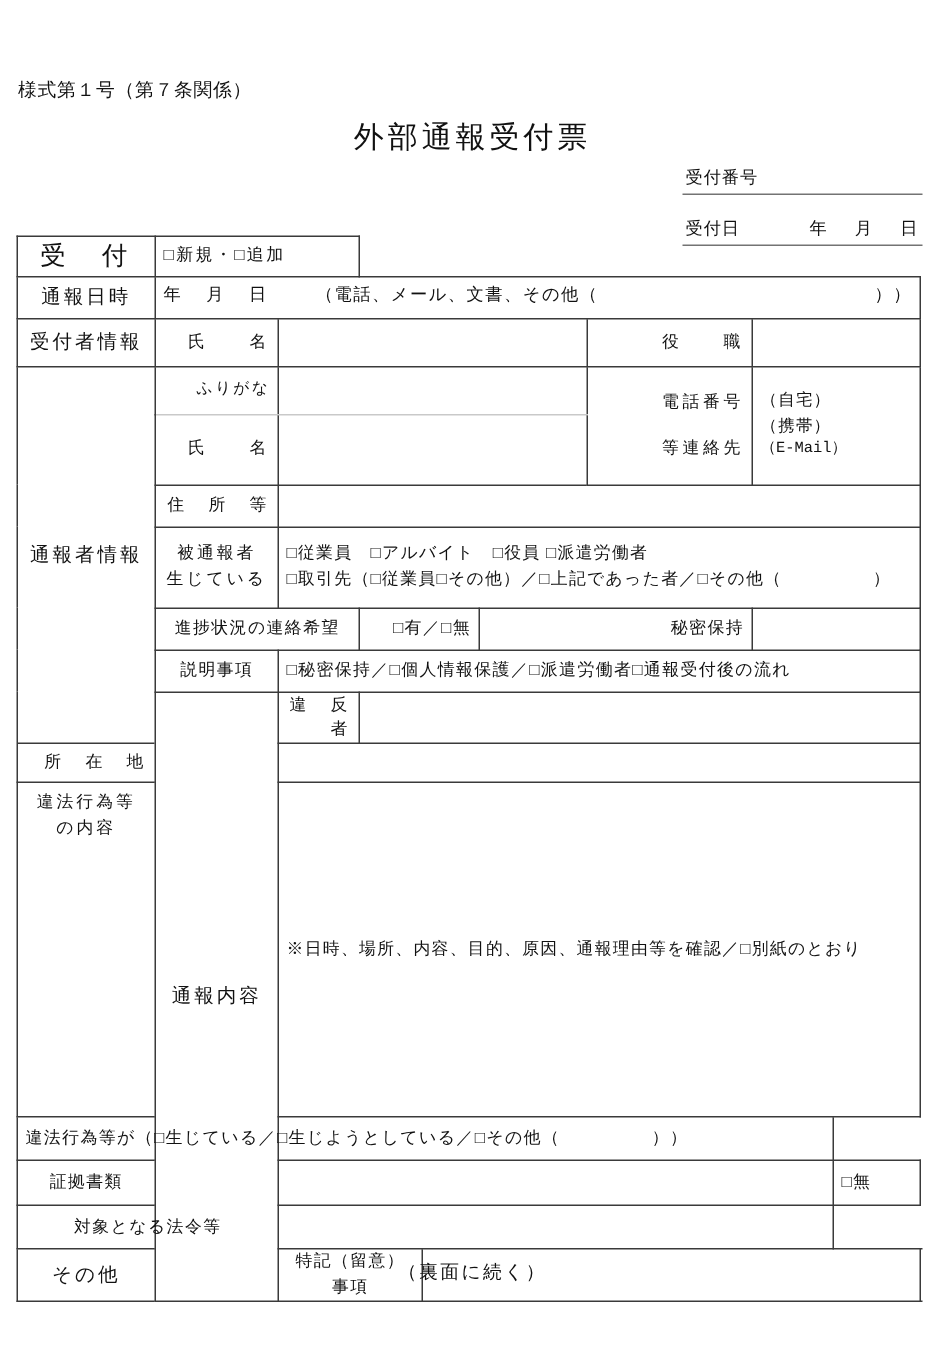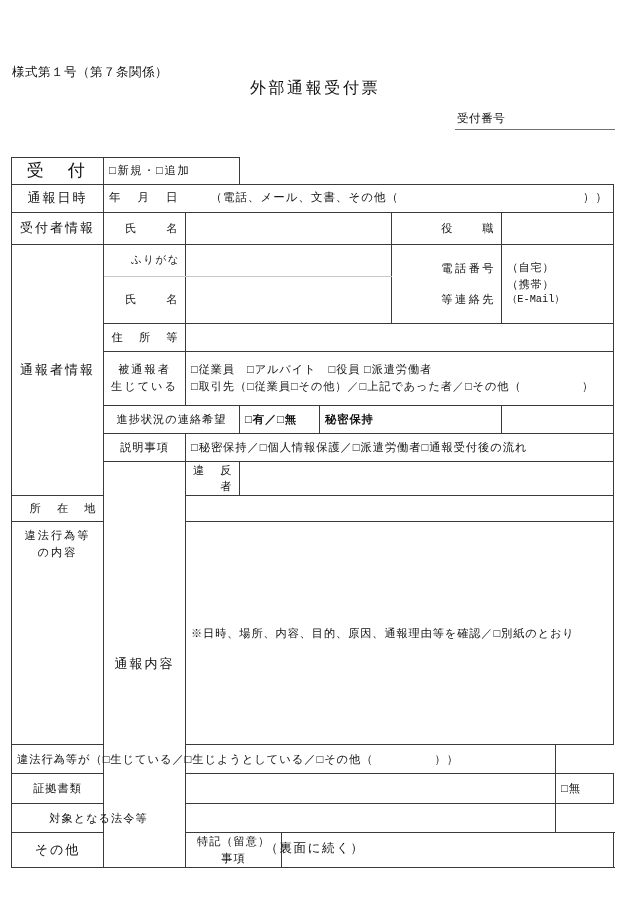--- a/index.html
+++ b/index.html
@@ -23,29 +23,28 @@
     height: 903px;
   }
   
   .form-no {
     position: absolute;
     left: 12px;
     top: 52px;
     font-size: 12.5px;
     letter-spacing: 0.5px;
     white-space: nowrap;
-    margin-top: 12px;
   }
   .doc-title {
     position: absolute;
     left: 0;
     top: 78px;
     width: 630px;
     text-align: center;
-    font-size: 16px;
+    font-size: 20px;
     letter-spacing: 2.6px;
   }
   .receipt-fields {
     position: absolute;
     left: 455px;
     top: 104px;
     width: 160px;
   }
   .receipt-line {
     position: relative;
@@ -110,21 +109,21 @@
     letter-spacing: 1px;
   }
   .cell-txt {
     font-size: 11.3px;
     letter-spacing: 0.9px;
   }
   .cell-txt-sp {
     font-size: 11.3px;
     letter-spacing: 1.6px;
   }
-  .center { text-align: left; font-weight: bold; }
+  .center { text-align: right; }
   .ymd-row {
     font-size: 11.5px;
     letter-spacing: 1px;
     padding-left: 52px;
   }
   .ymd-row .gap { display: inline-block; width: 16px; }
   .two-line-lbl {
     text-align: center;
     font-size: 11.2px;
     letter-spacing: 2px;
@@ -171,20 +170,28 @@
 
 <div class="page">
 
   <div class="form-no">様式第１号（第７条関係）</div>
 
   <div class="doc-title">外部通報受付票</div>
 
   <div class="receipt-fields">
     <div class="receipt-line">
       <span class="rl-label">受付番号</span>
+    </div>
+    <div class="receipt-line second">
+      <span class="rl-label">受付日</span>
+      <span class="rl-ymd">
+        <span>年</span>
+        <span>月</span>
+        <span>日</span>
+      </span>
     </div>
   </div>
 
   <table class="tbl">
     <colgroup>
       <col style="width:92px">
       <col style="width:82px">
       <col style="width:54px">
       <col style="width:42px">
       <col style="width:38px">

